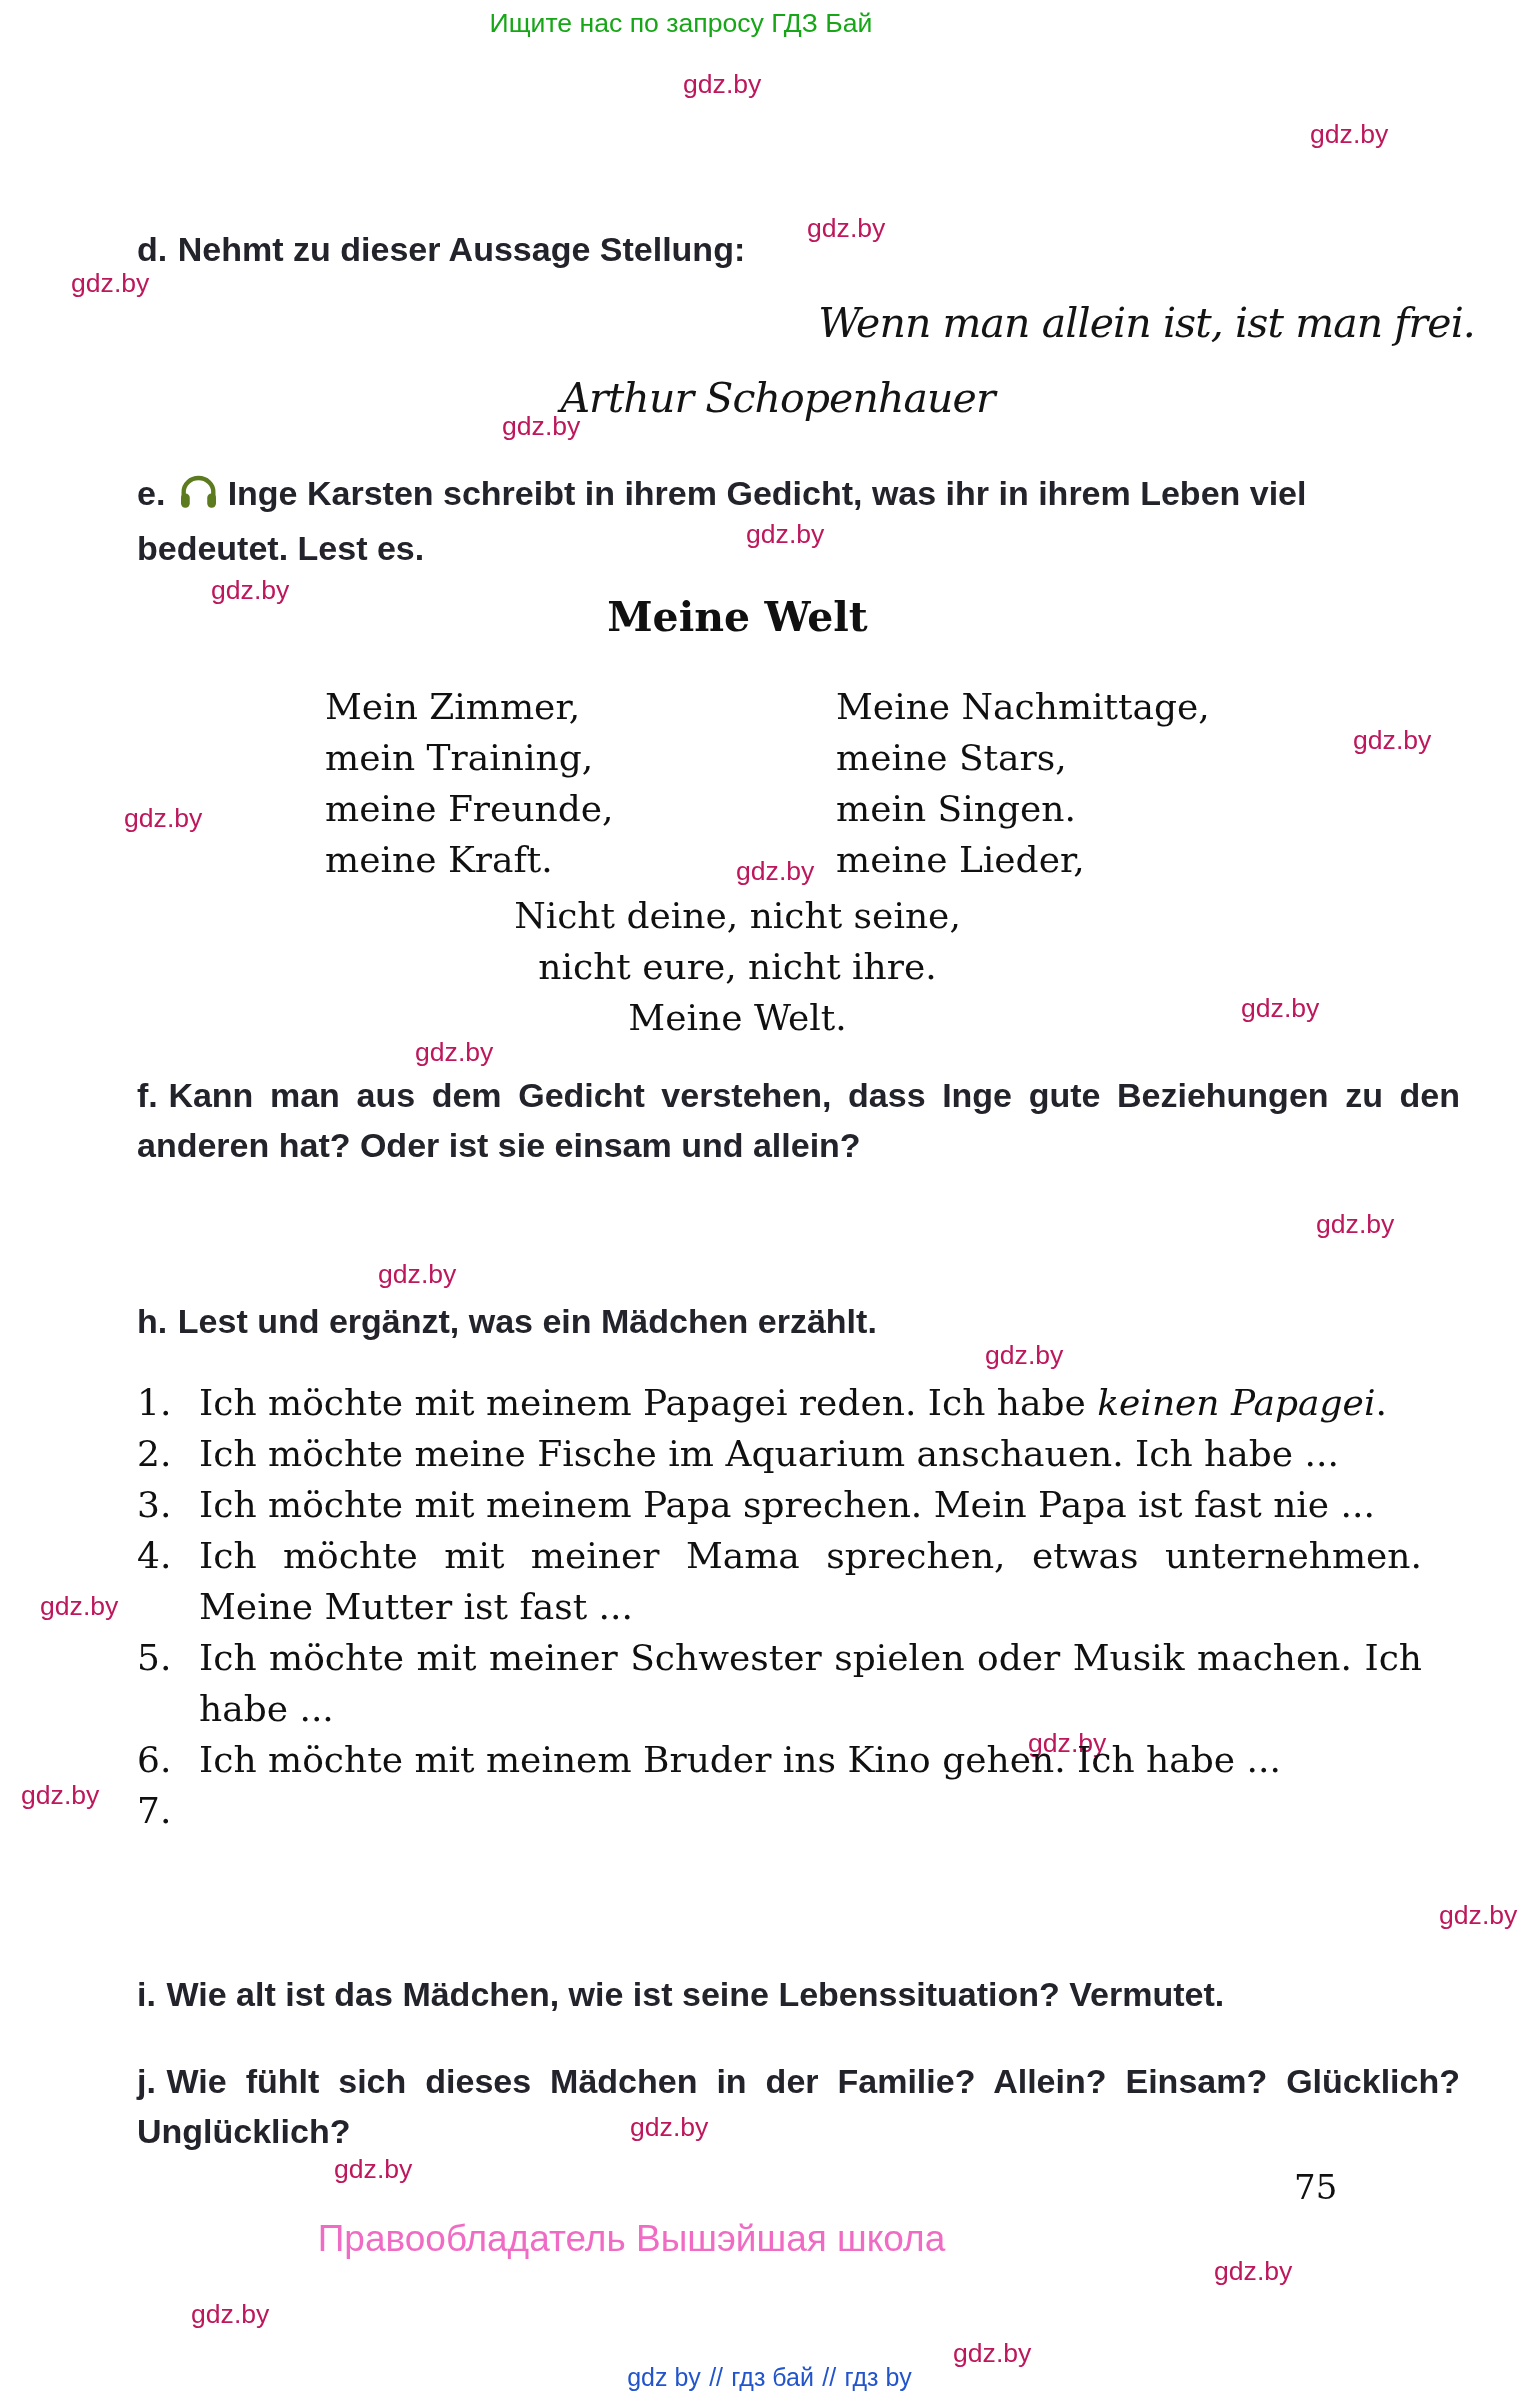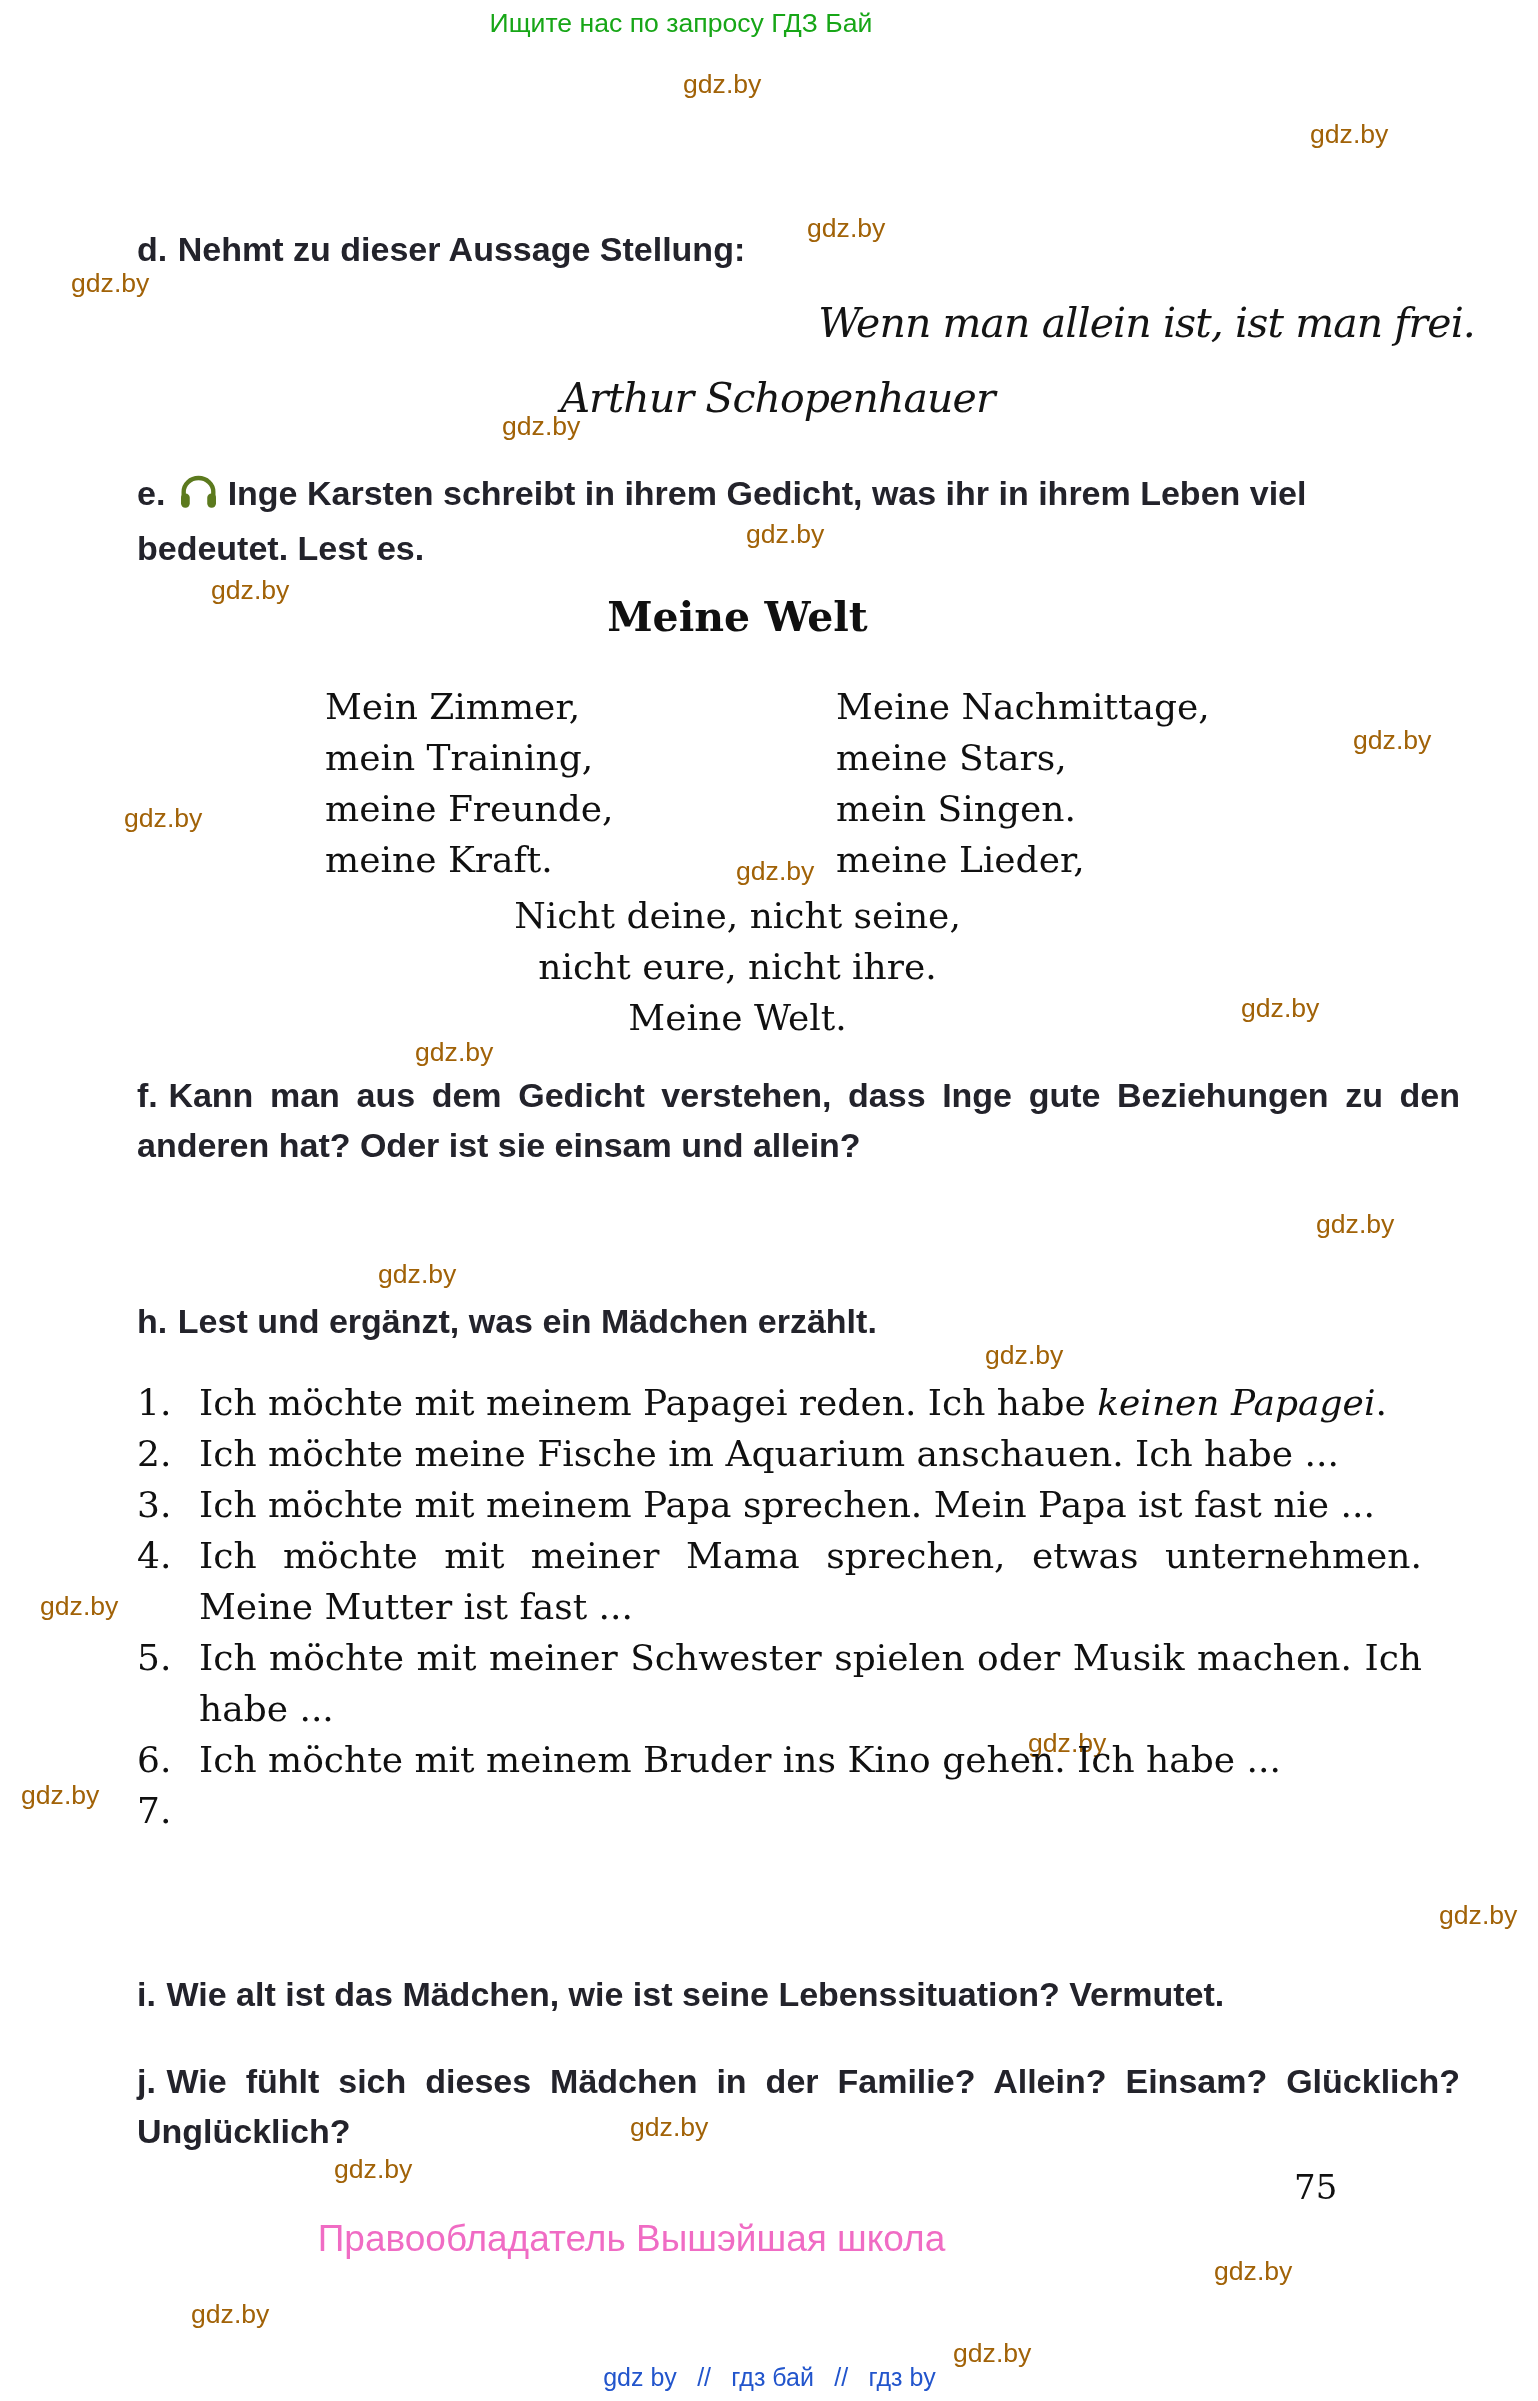--- a/index.html
+++ b/index.html
@@ -2,21 +2,21 @@
 <html style="font-size:14px"><head>
 <meta charset="utf-8">
 <style>
   html,body { margin:0; padding:0; background:#ffffff; }
   .page {
     position:relative; width:1539px; height:2401px; background:#ffffff;
     overflow:hidden; font-family:"Liberation Sans", sans-serif; color:#1c1c24;
   }
   .wm {
     position:absolute; font:400 26.6px/30px "Liberation Sans", sans-serif;
-    color:#a16207; white-space:nowrap;
+    color:#be185d; white-space:nowrap;
   }
   .promo {
     position:absolute; top:7px; left:0; width:1362px; text-align:center;
     font:400 26.6px/32px "Liberation Sans", sans-serif; color:#17a617;
   }
   .task {
     position:absolute; left:137px; width:1323px;
     font:700 34px/50px "Liberation Sans", sans-serif; color:#23232b;
   }
   .task .label { margin-right:10.6px; }
@@ -53,21 +53,21 @@
     font:400 34px/37px "DejaVu Serif", serif; color:#101010;
   }
   .copyright {
     position:absolute; top:2217px; left:0; width:1263px; text-align:center;
     font:400 37px/43px "Liberation Sans", sans-serif; color:#f06cc4;
   }
   .footer-links {
     position:absolute; top:2362px; left:0; width:1539px; text-align:center;
     font:400 25px/30px "Liberation Sans", sans-serif; color:#2255cc;
   }
-  .footer-links a { color:#2255cc; text-decoration:none; cursor:pointer; margin:0 15px; }
+  .footer-links a { color:#2255cc; text-decoration:none; cursor:pointer; margin:0 3px; }
   .footer-links .sep { color:#2255cc; margin:0 5.3px; }
 </style>
 </head>
 <body>
 
 <div class="page">
 
   <div class="promo">Ищите нас по запросу ГДЗ Бай</div>
 
   <span class="wm" style="left:683px;top:69px">gdz.by</span>

